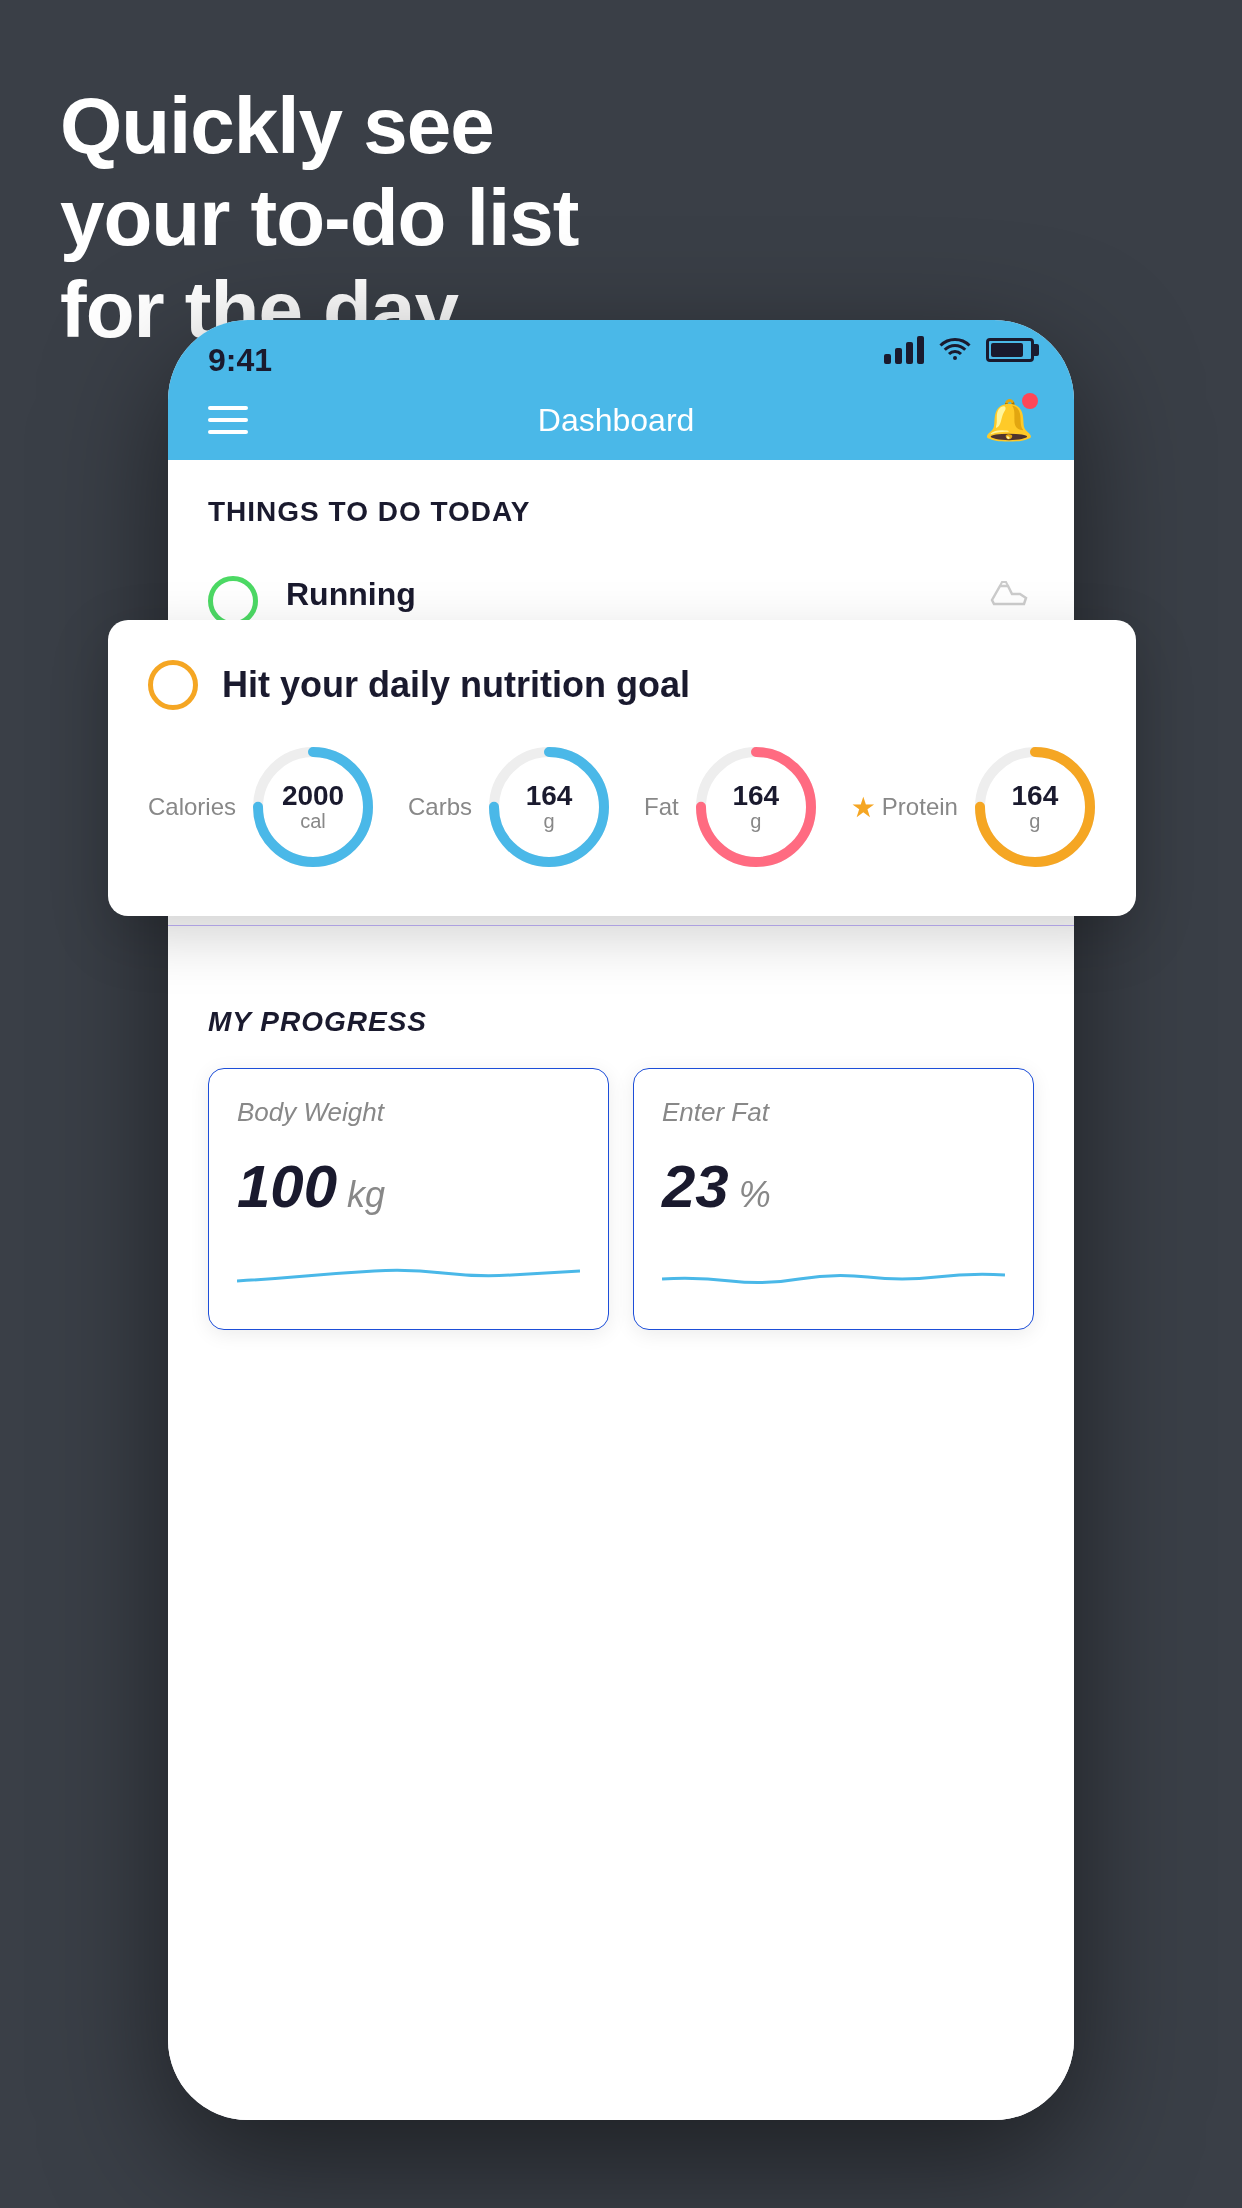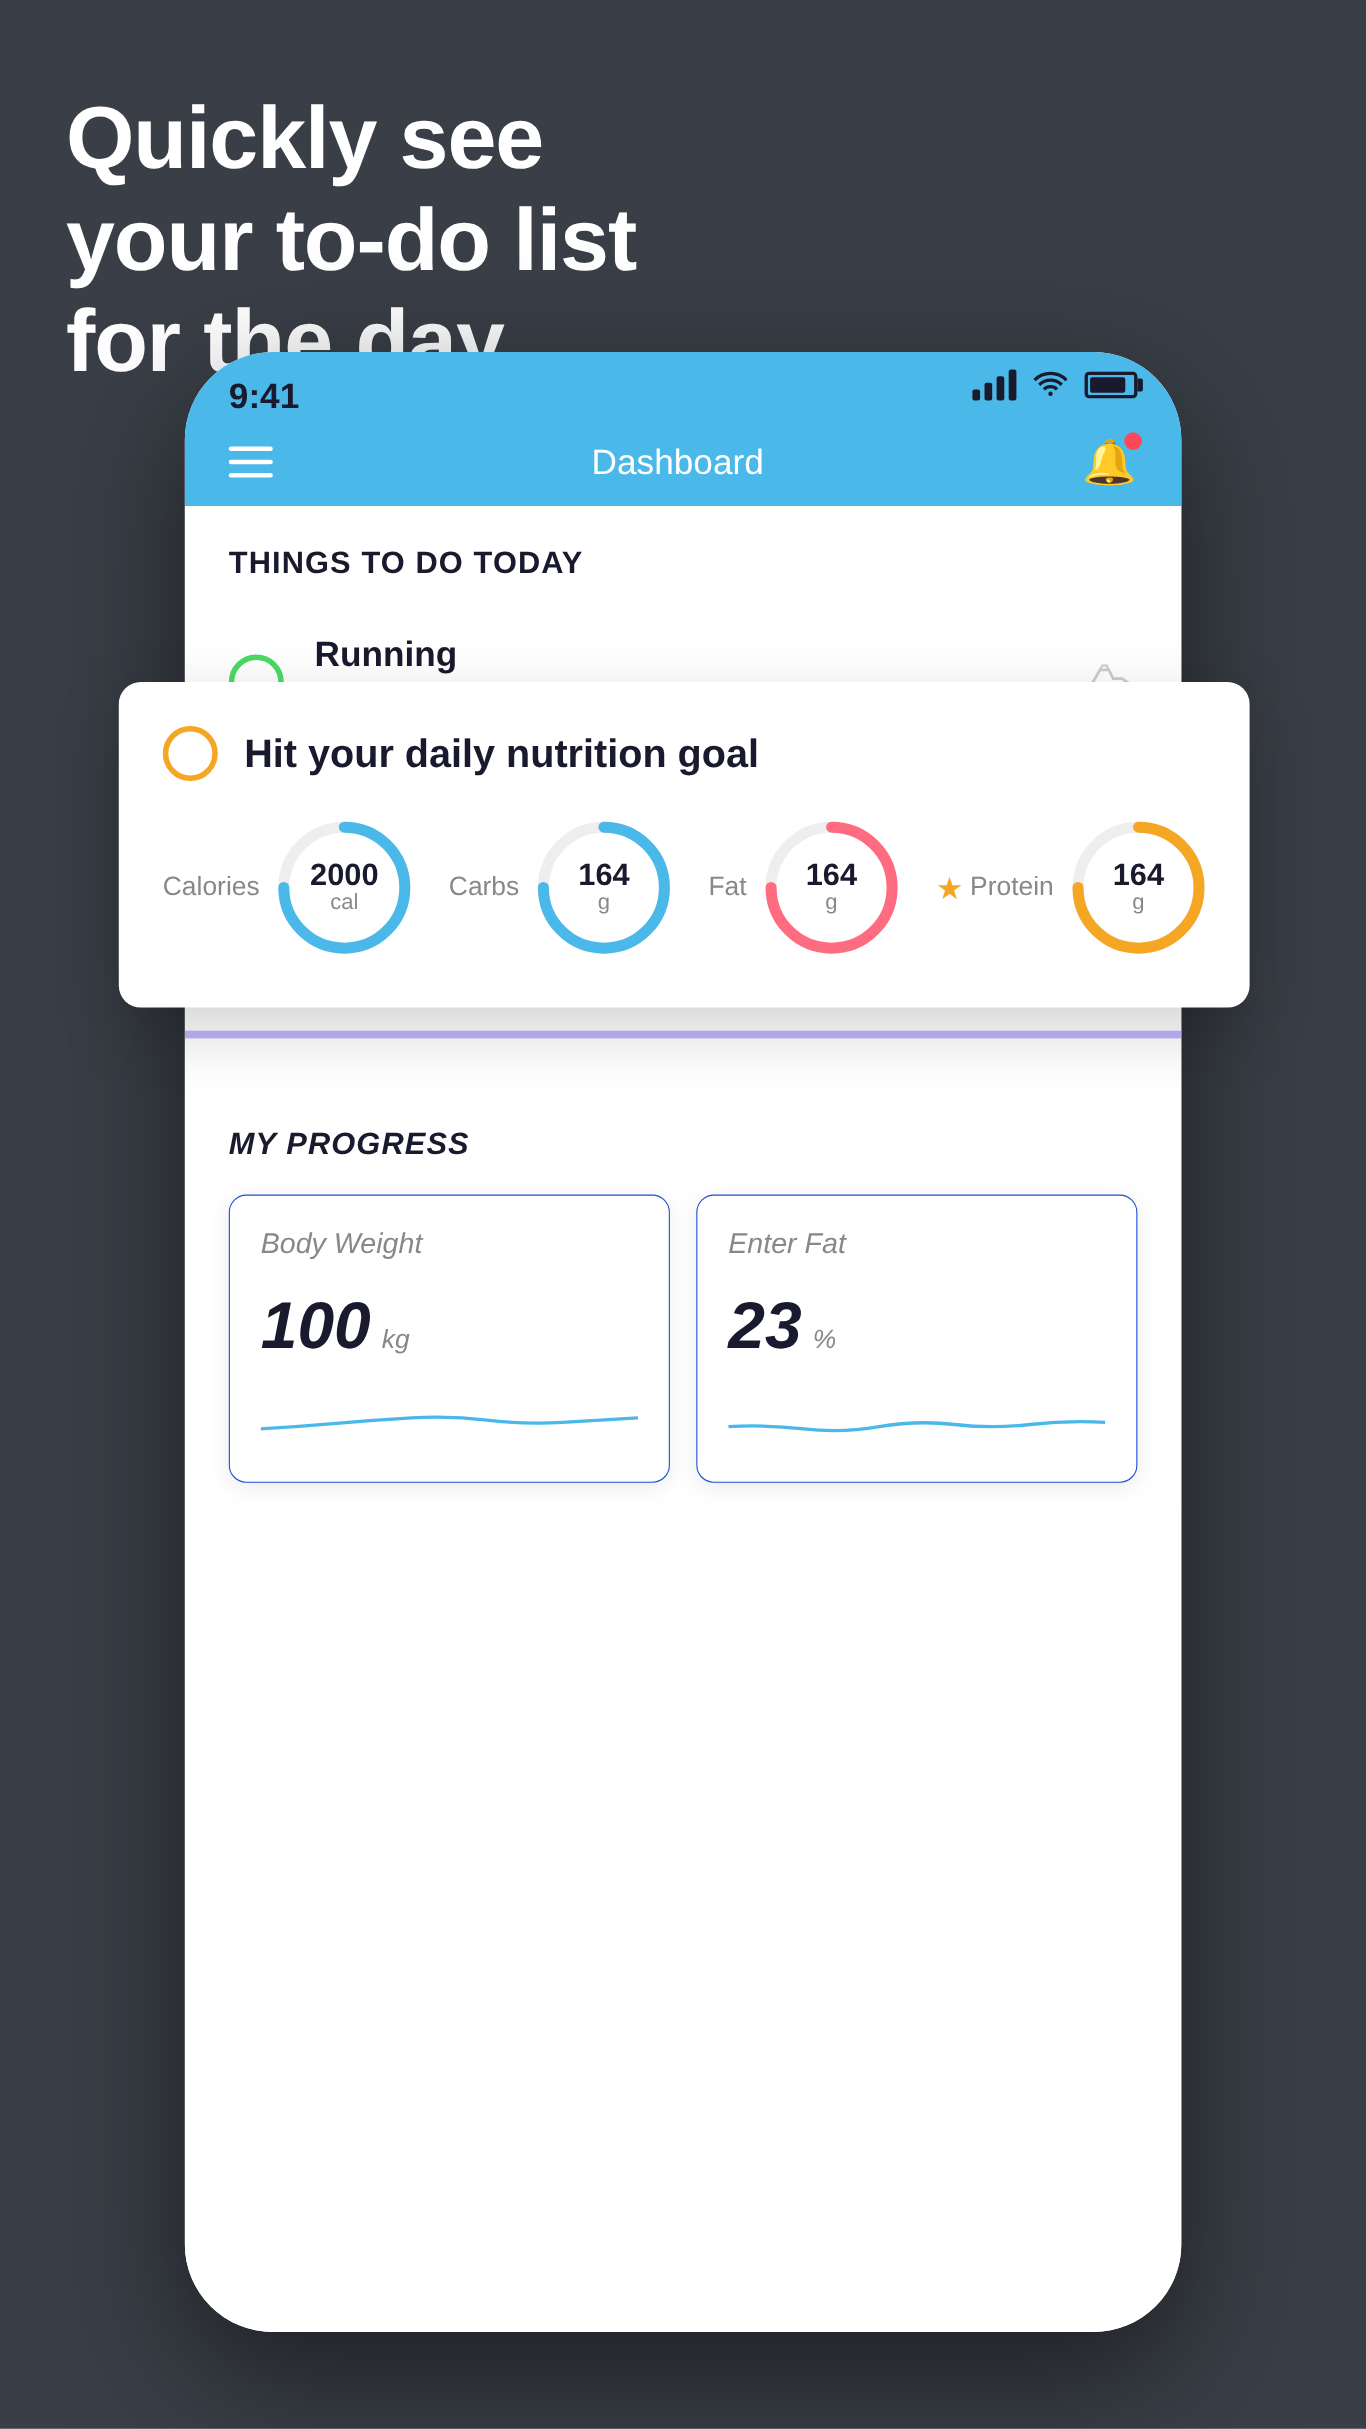--- a/index.html
+++ b/index.html
@@ -266,23 +266,23 @@
       font-weight: 700;
       color: #1a1a2e;
       line-height: 1;
     }
     .circle-unit {
       font-size: 20px;
       color: #888;
     }
     .todo-item {
       display: flex;
-      align-items: flex-end;
+      align-items: flex-start;
       padding: 28px 40px;
-      border-bottom: 7px solid #c4b5fd;
+      border-bottom: 1px solid #c4b5fd;
       position: relative;
     }
     .todo-item-content {
       flex: 1;
       margin-left: 28px;
     }
     .todo-item-title {
       font-size: 32px;
       font-weight: 600;
       color: #1a1a2e;
@@ -334,21 +334,21 @@
       align-items: baseline;
       gap: 10px;
       margin-bottom: 20px;
     }
     .progress-value-num {
       font-size: 60px;
       font-weight: 700;
       color: #1a1a2e;
     }
     .progress-value-unit {
-      font-size: 24px;
+      font-size: 36px;
       color: #888;
     }
     .progress-chart {
       height: 60px;
       position: relative;
       overflow: hidden;
     }
     .chart-line {
       width: 100%;
       height: 100%;

